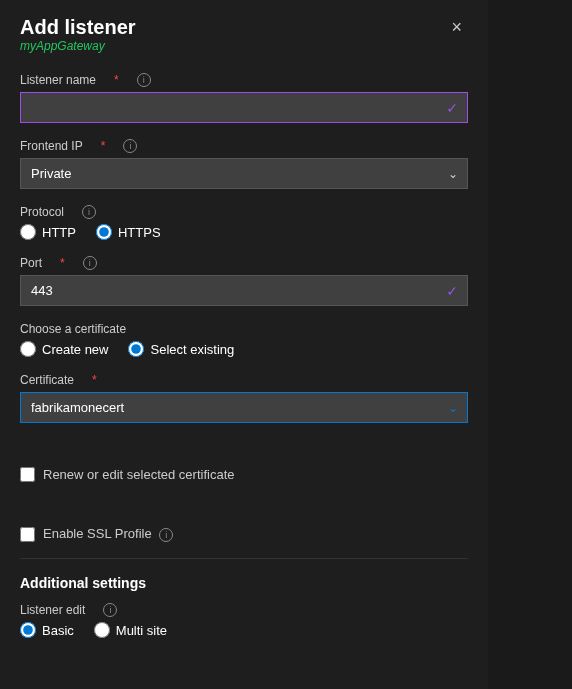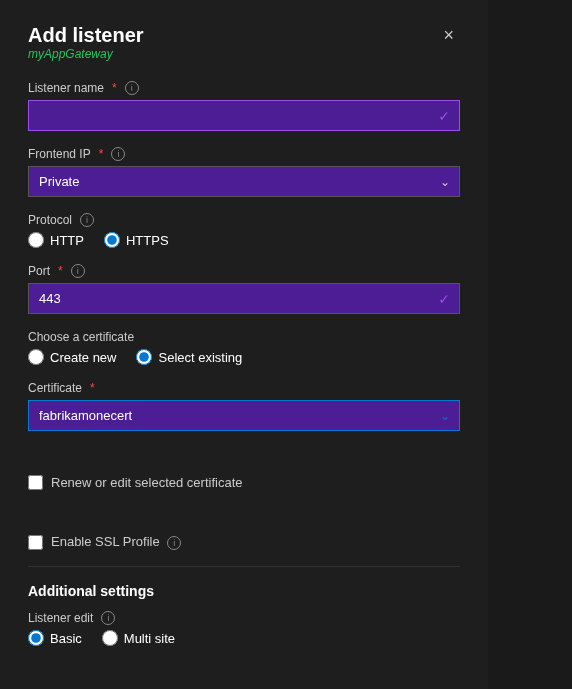--- a/index.html
+++ b/index.html
@@ -8,21 +8,21 @@
       font-family: 'Segoe UI', Arial, sans-serif;
       font-size: 13px;
       color: #ffffff;
       width: 572px;
       min-height: 689px;
     }
     .panel {
       background: #1e1e1e;
       width: 488px;
       min-height: 689px;
-      padding: 8px;
+      padding: 0;
       position: relative;
     }
     .panel-header {
       padding: 16px 20px 8px 20px;
       border-bottom: none;
       display: flex;
       justify-content: space-between;
       align-items: flex-start;
     }
     .panel-title {
@@ -48,21 +48,21 @@
     .panel-body {
       padding: 12px 20px 20px 20px;
       overflow-y: auto;
     }
     .form-group {
       margin-bottom: 16px;
     }
     .form-label {
       display: flex;
       align-items: center;
-      gap: 8px;
+      gap: 18px;
       font-size: 12px;
       color: #cccccc;
       margin-bottom: 5px;
     }
     .form-label .required {
       color: #ff4444;
     }
     .info-icon {
       width: 14px;
       height: 14px;
@@ -70,21 +70,21 @@
       border: 1px solid #888;
       color: #888;
       font-size: 9px;
       display: inline-flex;
       align-items: center;
       justify-content: center;
       cursor: default;
     }
     .form-select, .form-input {
       width: 100%;
-      background: #4c1d95;
+      background: #404040;
       border: 1px solid #555;
       color: #ffffff;
       padding: 7px 30px 7px 10px;
       font-size: 13px;
       appearance: none;
       -webkit-appearance: none;
       cursor: pointer;
       outline: none;
       position: relative;
     }

